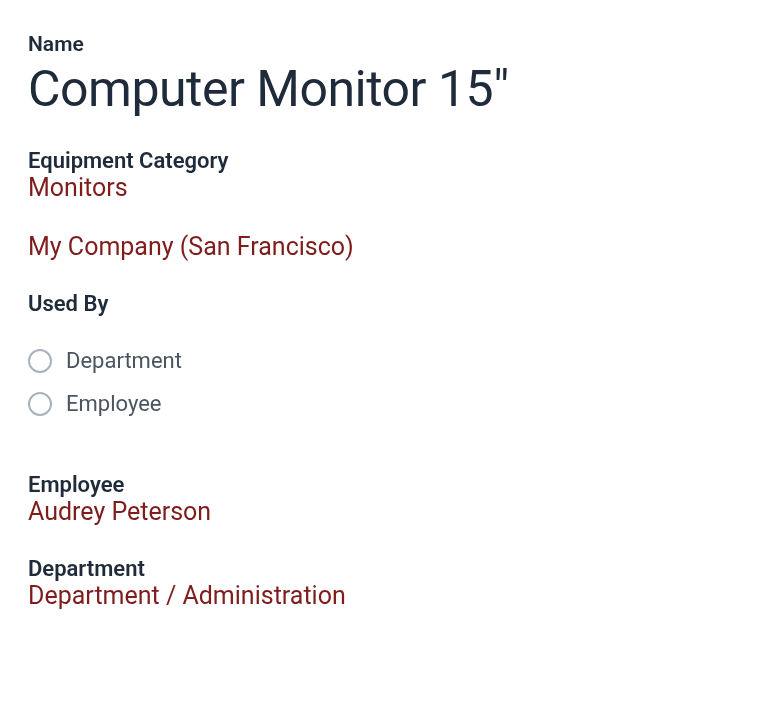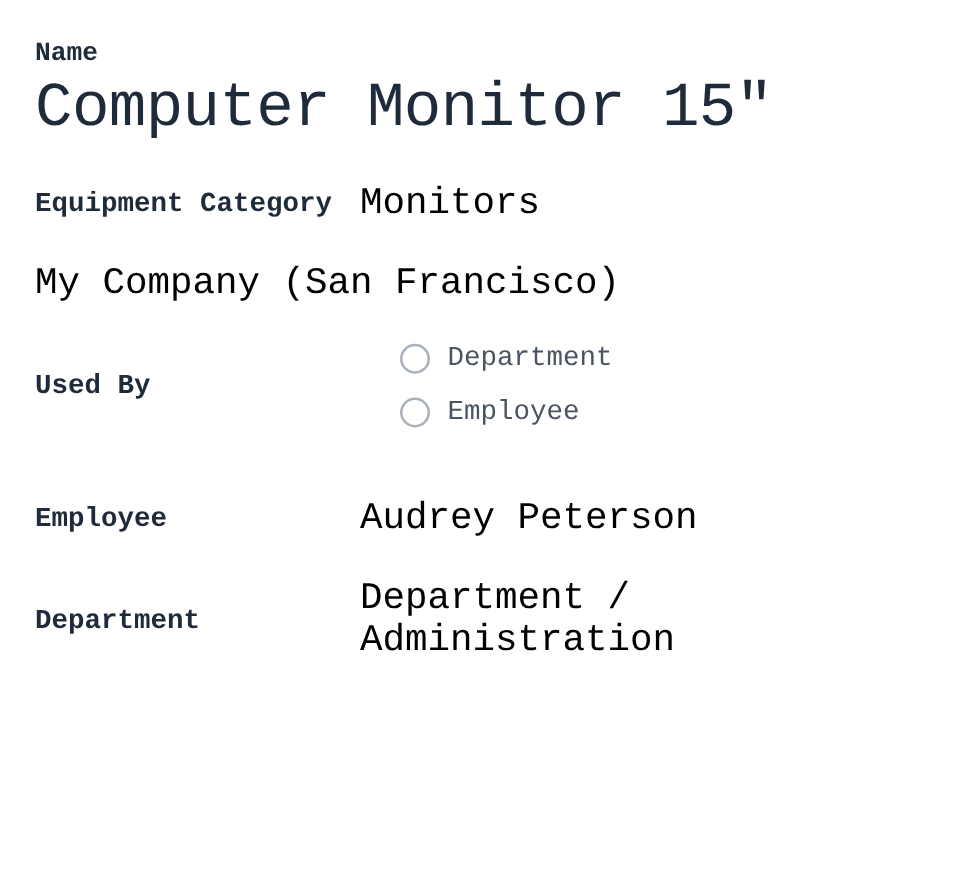--- a/index.html
+++ b/index.html
@@ -1,19 +1,18 @@
 <!DOCTYPE html>
 <html><head>
   <meta charset="utf-8">
   <style>
     * {
       box-sizing: border-box;
       margin: 0;
       padding: 0;
-      font-family: Liberation Mono, monospace;
     }
     body {
       font-family: -apple-system, BlinkMacSystemFont, "Segoe UI", Roboto, Helvetica, Arial, sans-serif;
       background: #ffffff;
       width: 768px;
       height: 712px;
       padding: 32px 28px;
       color: #1f2b3a;
     }
     .name-label {
@@ -24,34 +23,35 @@
     }
     .name-value {
       font-size: 50px;
       font-weight: 400;
       color: #1f2b3a;
       margin-bottom: 30px;
       letter-spacing: -0.5px;
     }
     .field-row {
       display: flex;
-      align-items: center;
+      align-items: flex-start;
       margin-bottom: 30px;
+      flex-direction: column;
     }
     .field-label {
       width: 260px;
       font-size: 22px;
       font-weight: 600;
       color: #1f2b3a;
       flex-shrink: 0;
     }
     .field-value {
-      font-size: 30px;
+      font-size: 25px;
       font-weight: 400;
-      color: #000000;
+      color: #7f1d1d;
     }
     .radio-group {
       display: flex;
       flex-direction: column;
       gap: 18px;
     }
     .radio-option {
       display: flex;
       align-items: center;
       gap: 14px;

